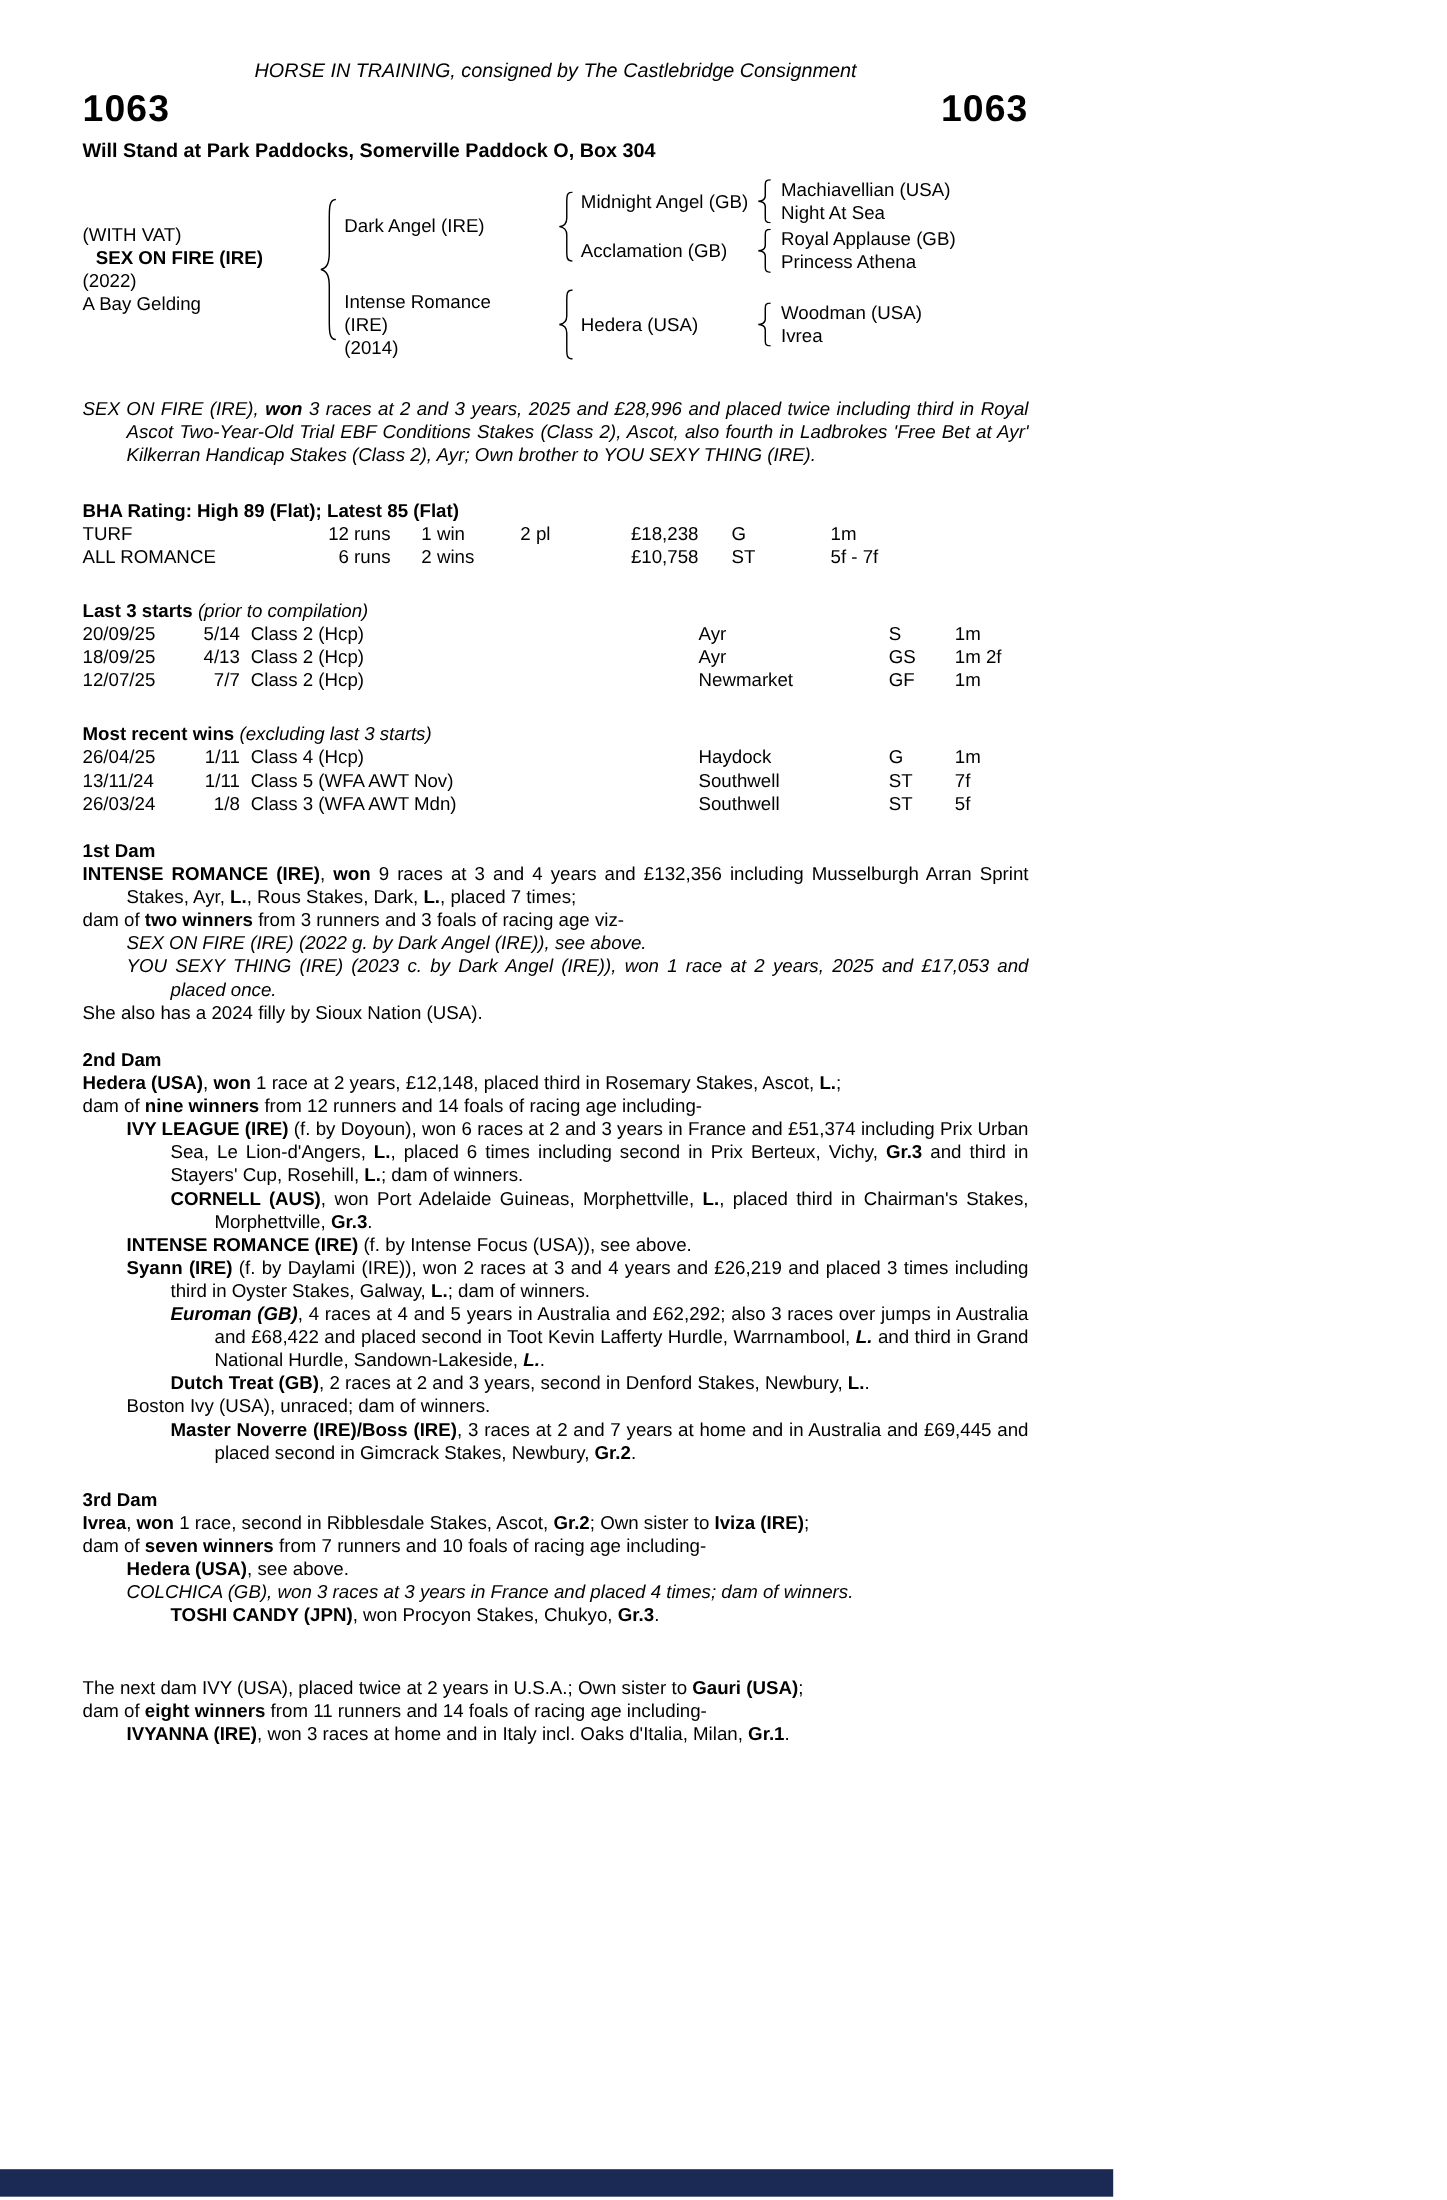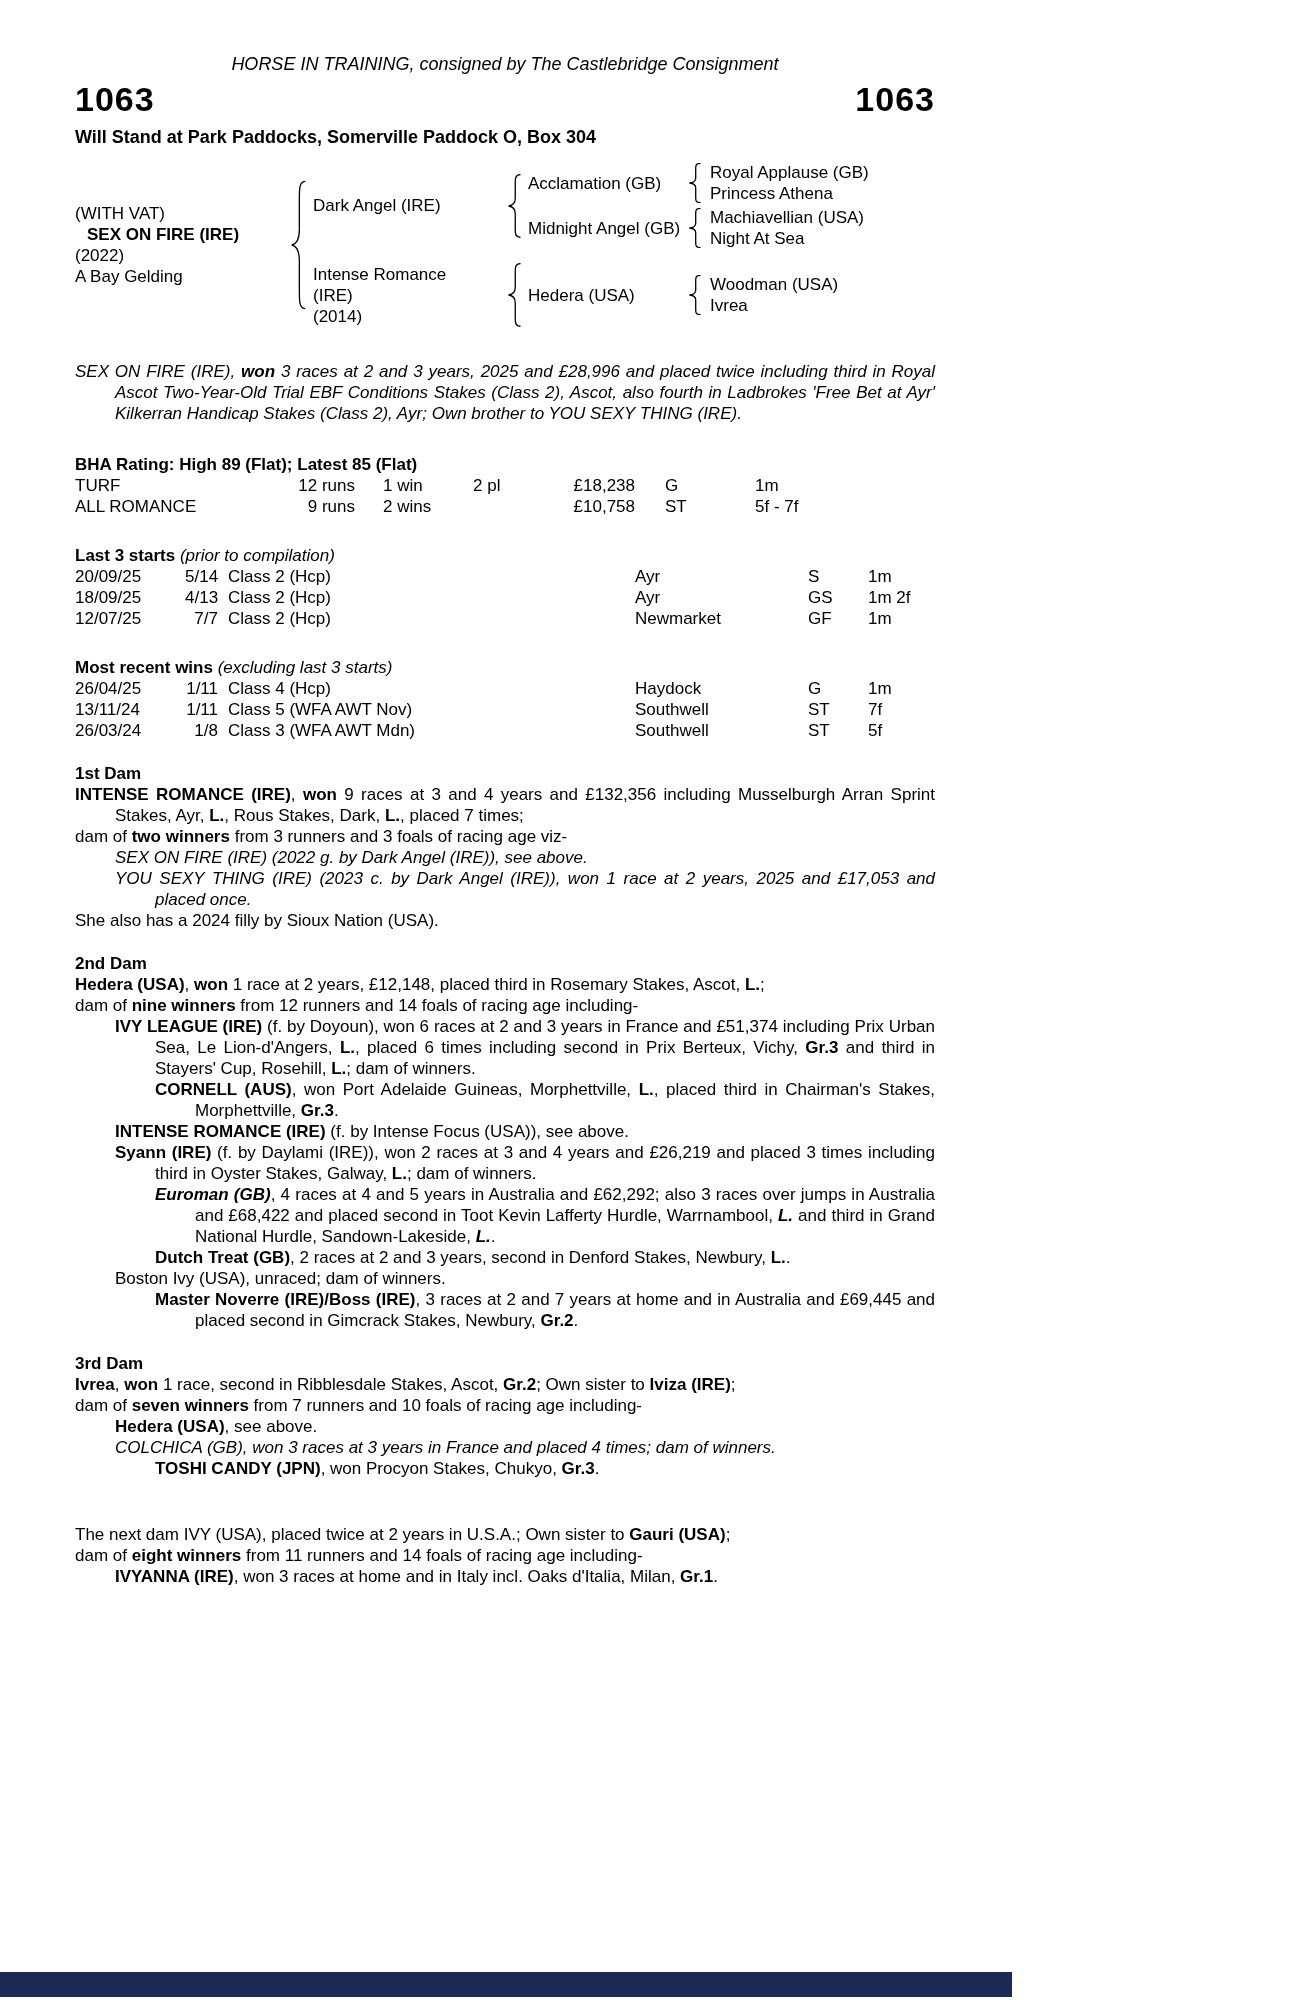--- a/index.html
+++ b/index.html
@@ -83,42 +83,42 @@
     <div class="g1col">
 
       <div class="branch1">
         <div class="g1name">Dark Angel (IRE)</div>
         <svg class="brace brace-l2" viewBox="0 0 20 100" preserveAspectRatio="none" aria-hidden="true">
             <path d="M18 1 C11 1 11 7 11 14 L11 38 C11 45 9 49 2 50 C9 51 11 55 11 62 L11 86 C11 93 11 99 18 99"></path>
           </svg>
         <div class="g2col">
           <div class="branch2">
             <div class="g2name">
+              <div>Midnight Angel (GB)</div>
+              <div></div>
+            </div>
+            <svg class="brace brace-l3" viewBox="0 0 20 100" preserveAspectRatio="none" aria-hidden="true">
+                <path d="M18 1 C11 1 11 7 11 14 L11 38 C11 45 9 49 2 50 C9 51 11 55 11 62 L11 86 C11 93 11 99 18 99"></path>
+              </svg>
+            <div class="g3pair">
+              <div>Machiavellian (USA)</div>
+              <div>Night At Sea</div>
+            </div>
+          </div>
+          <div class="branch2">
+            <div class="g2name">
               <div>Acclamation (GB)</div>
               <div></div>
             </div>
             <svg class="brace brace-l3" viewBox="0 0 20 100" preserveAspectRatio="none" aria-hidden="true">
                 <path d="M18 1 C11 1 11 7 11 14 L11 38 C11 45 9 49 2 50 C9 51 11 55 11 62 L11 86 C11 93 11 99 18 99"></path>
               </svg>
             <div class="g3pair">
               <div>Royal Applause (GB)</div>
               <div>Princess Athena</div>
-            </div>
-          </div>
-          <div class="branch2">
-            <div class="g2name">
-              <div>Midnight Angel (GB)</div>
-              <div></div>
-            </div>
-            <svg class="brace brace-l3" viewBox="0 0 20 100" preserveAspectRatio="none" aria-hidden="true">
-                <path d="M18 1 C11 1 11 7 11 14 L11 38 C11 45 9 49 2 50 C9 51 11 55 11 62 L11 86 C11 93 11 99 18 99"></path>
-              </svg>
-            <div class="g3pair">
-              <div>Machiavellian (USA)</div>
-              <div>Night At Sea</div>
             </div>
           </div>
         </div>
       </div>
 
       <div class="branch1">
         <div class="g1name">
           <div>Intense Romance</div>
           <div>(IRE)</div>
           <div>(2014)</div>
@@ -154,21 +154,21 @@
     <span>TURF</span>
     <span class="ra">12 runs</span>
     <span class="pl28">1 win</span>
     <span>2 pl</span>
     <span class="ra">£18,238</span>
     <span class="pl30">G</span>
     <span>1m</span>
   </div>
   <div class="grid-record">
     <span>ALL ROMANCE</span>
-    <span class="ra">9 runs</span>
+    <span class="ra">6 runs</span>
     <span class="pl28">2 wins</span>
     <span></span>
     <span class="ra">£10,758</span>
     <span class="pl30">ST</span>
     <span>5f - 7f</span>
   </div>
 
   <div class="sec-head">
     <span class="b">Last 3 starts</span><span class="it"> (prior to compilation)</span>
   </div>

